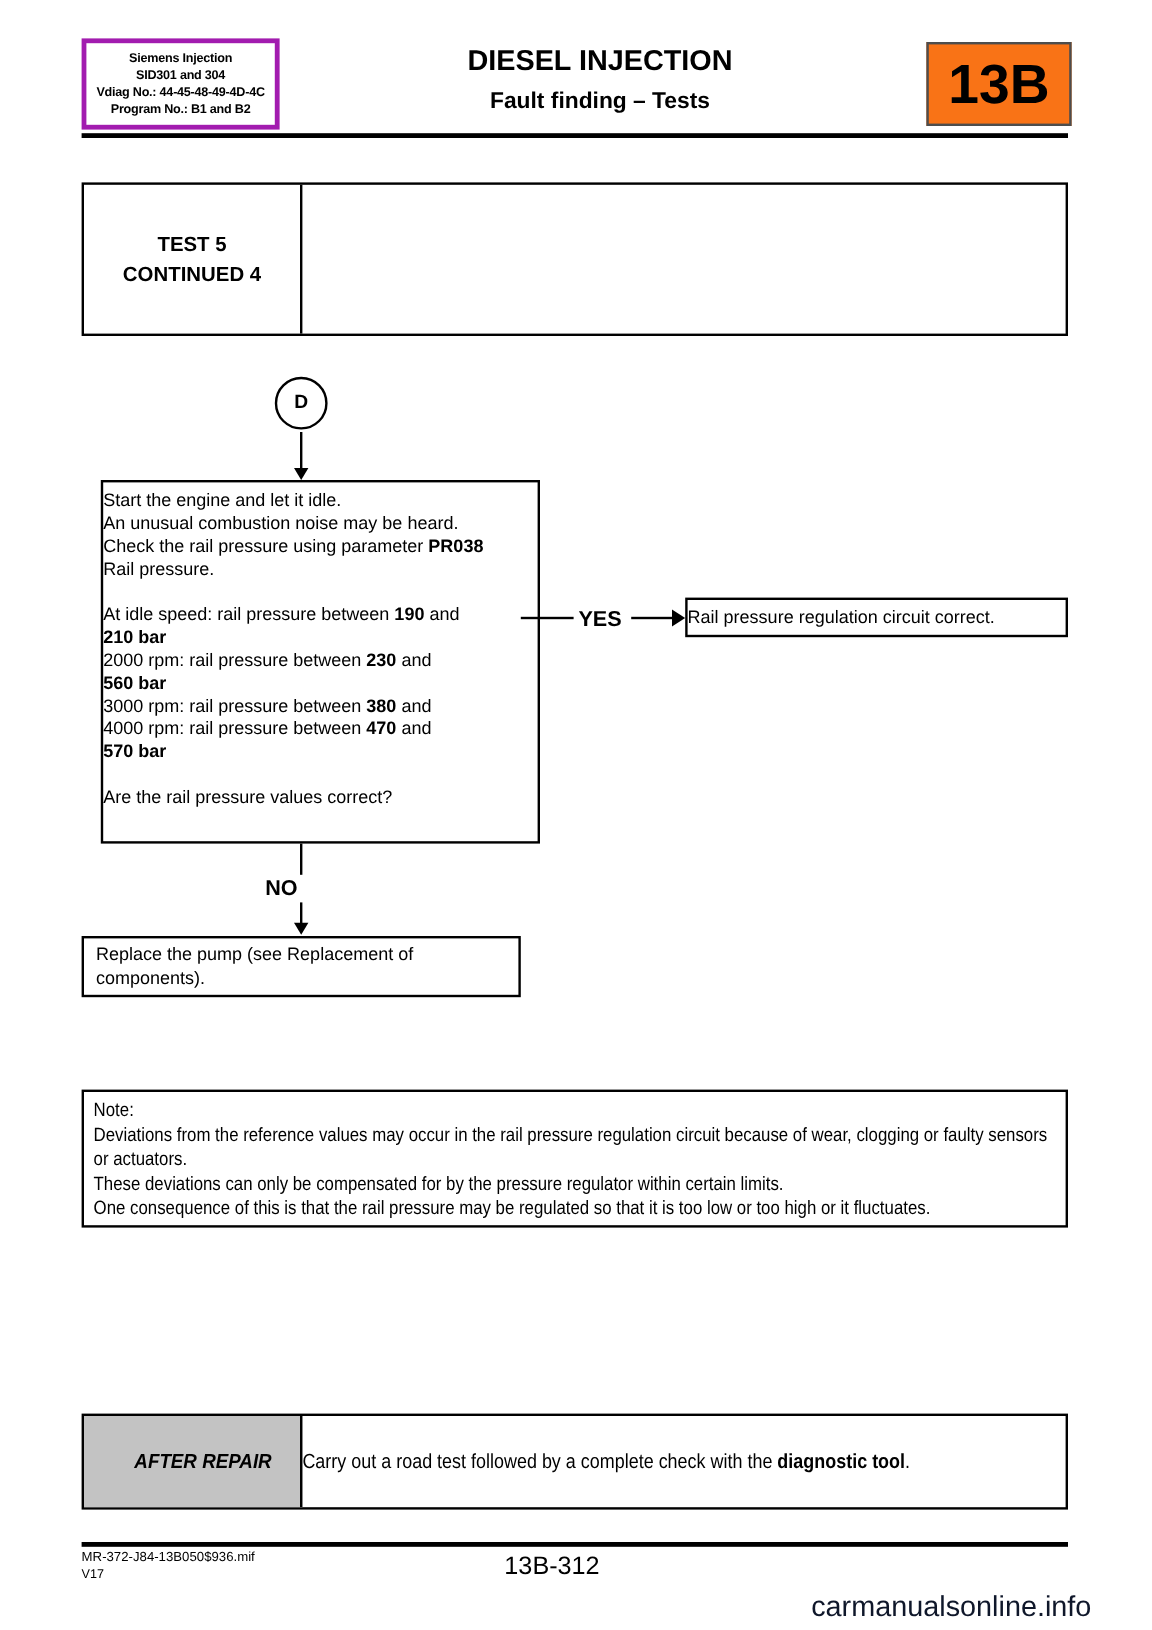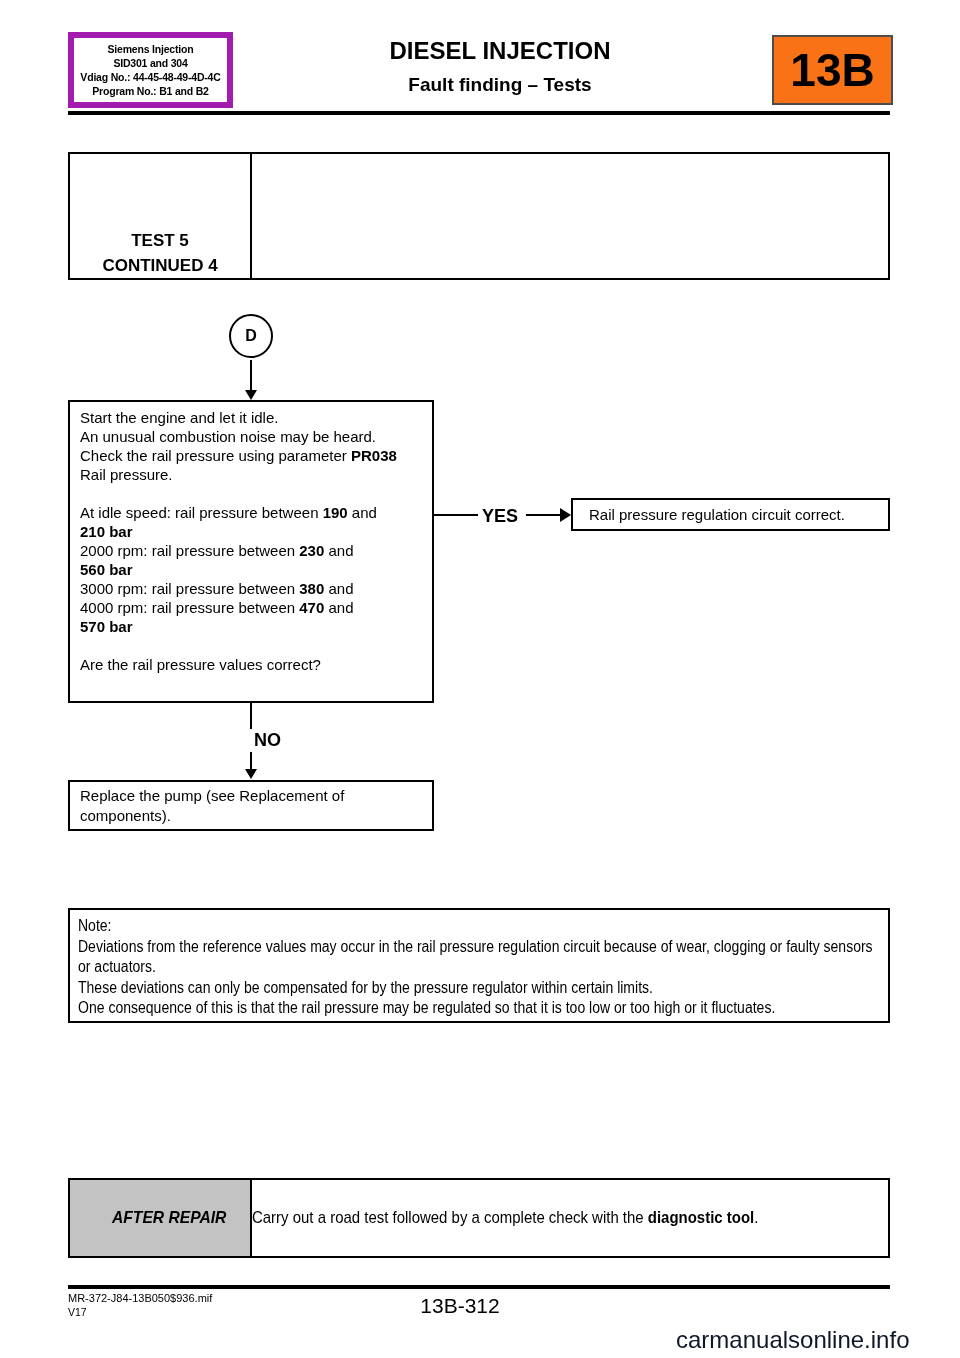--- a/index.html
+++ b/index.html
@@ -10,21 +10,21 @@
     width: 960px;
     height: 1358px;
     background: #ffffff;
     overflow: hidden;
   }
   .abs { position: absolute; }
 
   
   .info-box {
     left: 68px; top: 32px; width: 165px; height: 76px;
-    border: 6px solid #a21caf;
+    border: 4px solid #a21caf;
     display: flex; flex-direction: column; justify-content: center; align-items: center;
     font-size: 10.5px; font-weight: bold; line-height: 14px;
     text-align: center; letter-spacing: -0.2px;
   }
   .title-block { left: 240px; top: 36px; width: 520px; text-align: center; }
   .doc-title { font-size: 24px; font-weight: bold; line-height: 30px; }
   .doc-subtitle { font-size: 19px; font-weight: bold; line-height: 26px; margin-top: 6px; }
   .section-badge {
     left: 772px; top: 35px; width: 121px; height: 70px;
     background: #f97316; border: 2px solid #4d4d4d;
@@ -33,21 +33,21 @@
   }
   .header-rule { left: 68px; top: 111px; width: 822px; height: 4px; background: #000; }
 
   
   .test-banner {
     left: 68px; top: 152px; width: 822px; height: 128px;
     border: 2px solid #000; display: flex;
   }
   .test-banner-left {
     width: 182px; border-right: 2px solid #000;
-    display: flex; flex-direction: column; justify-content: flex-end; align-items: center;
+    display: flex; flex-direction: column; justify-content: center; align-items: center;
     font-size: 17px; font-weight: bold; line-height: 25px;
   }
   .test-banner-right { flex: 1; }
 
   
   .circle-d {
     left: 229px; top: 314px; width: 44px; height: 44px;
     border: 2px solid #000; border-radius: 50%;
     display: flex; align-items: center; justify-content: center;
     font-size: 16px; font-weight: bold;
@@ -58,32 +58,32 @@
     width: 0; height: 0;
     border-left: 6px solid transparent; border-right: 6px solid transparent;
     border-top: 10px solid #000;
   }
   .arrowhead-right {
     width: 0; height: 0;
     border-top: 7px solid transparent; border-bottom: 7px solid transparent;
     border-left: 11px solid #000;
   }
   .main-box {
-    left: 68px; top: 400px; width: 366px; height: 303px;
-    border: 2px solid #000;
-    padding: 6px 10px;
+    left: 84px; top: 400px; width: 366px; height: 303px;
+    border: 2px solid #000;
+    padding: 6px 0;
     font-size: 15px; line-height: 19px;
   }
   .main-box .blank { height: 19px; }
   .branch-label { font-size: 18px; font-weight: bold; }
   .yes-box {
     left: 571px; top: 498px; width: 319px; height: 33px;
     border: 2px solid #000;
     display: flex; align-items: center;
-    padding-left: 16px; font-size: 15px;
+    padding-left: 0; font-size: 15px;
   }
   .replace-box {
     left: 68px; top: 780px; width: 366px; height: 51px;
     border: 2px solid #000;
     padding: 4px 10px; font-size: 15px; line-height: 20px;
   }
 
   
   .note-box {
     left: 68px; top: 908px; width: 822px; height: 115px;
@@ -174,21 +174,21 @@
 
   <div class="abs hline" style="left:434px; top:514px; width:44px;"></div>
   <div class="abs branch-label" style="left:482px; top:506px;">YES</div>
   <div class="abs hline" style="left:526px; top:514px; width:36px;"></div>
   <div class="abs arrowhead-right" style="left:560px; top:508px;"></div>
   <div class="abs yes-box">
     <span>Rail pressure regulation circuit correct.</span>
   </div>
 
   <div class="abs vline" style="left:250px; top:703px; height:26px;"></div>
-  <div class="abs branch-label" style="left:221px; top:730px; width:60px; text-align:right;">NO</div>
+  <div class="abs branch-label" style="left:221px; top:730px; width:60px; text-align:left;">NO</div>
   <div class="abs vline" style="left:250px; top:752px; height:18px;"></div>
   <div class="abs arrowhead-down" style="left:245px; top:769px;"></div>
   <div class="abs note-box">
     <div class="condensed">
       <div>Note:</div>
       <div>Deviations from the reference values may occur in the rail pressure regulation circuit because of wear, clogging or faulty sensors or actuators.</div>
       <div>These deviations can only be compensated for by the pressure regulator within certain limits.</div>
       <div>One consequence of this is that the rail pressure may be regulated so that it is too low or too high or it fluctuates.</div>
     </div>
   </div>

